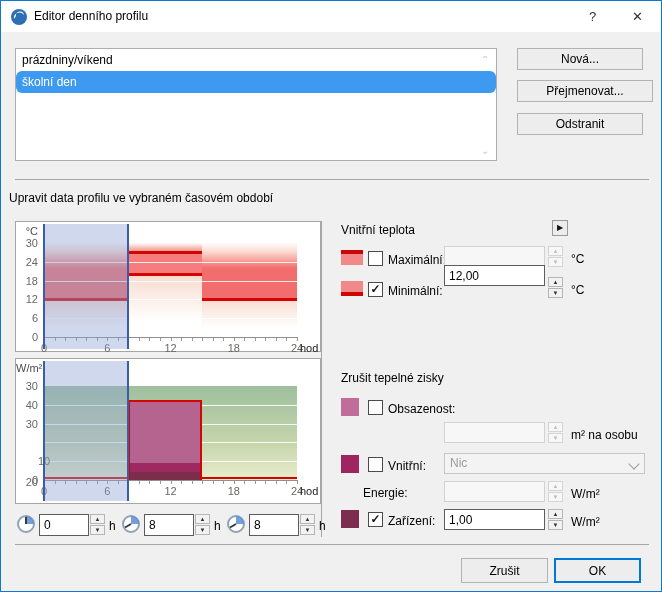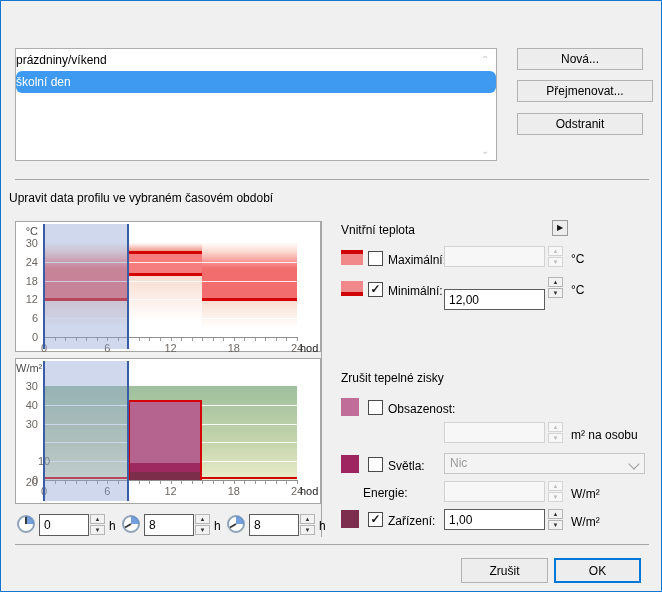--- a/index.html
+++ b/index.html
@@ -2,21 +2,21 @@
 <html><head>
 <meta charset="utf-8">
 <style>
   html,body{margin:0;padding:0;background:#cfcfcf;font-family:"Liberation Sans",sans-serif;}
   .window{position:relative;width:662px;height:592px;background:#f0f0f0;border:1px solid #1177d1;box-sizing:border-box;overflow:hidden;}
   .abs{position:absolute;}
   .titlebar{position:absolute;left:0;top:0;width:100%;height:31px;background:#ffffff;}
   .title-text{position:absolute;left:33px;top:8px;font-size:12px;color:#000;}
   .tb-btn{position:absolute;top:0;width:45px;height:31px;text-align:center;line-height:31px;font-size:13px;color:#333;cursor:default;}
   .listbox{position:absolute;left:14px;top:47px;width:482px;height:113px;background:#fff;border:1px solid #aeaeae;box-sizing:border-box;overflow:hidden;}
-  .list-item{height:22px;line-height:22px;font-size:12px;color:#000;}
+  .list-item{height:22px;line-height:22px;padding-left:6px;font-size:12px;color:#000;}
   .list-item.sel{background:#3d9af0;color:#fff;border-radius:6px;}
   .scroll-chev{position:absolute;right:5px;width:10px;height:10px;color:#c7c7c7;font-size:10px;line-height:10px;}
   .btn{position:absolute;background:#ededed;border:1px solid #b2b2b2;box-sizing:border-box;font-family:"Liberation Sans",sans-serif;font-size:12px;color:#000;text-align:center;}
   .sep{position:absolute;height:1px;background:#a6a6a6;}
   .label{position:absolute;font-size:12px;color:#000;white-space:nowrap;}
   .chart-box{position:absolute;left:14px;background:#fff;border:1px solid #a6a6a6;box-sizing:border-box;}
   .checkbox{position:absolute;width:13px;height:13px;background:#fff;border:1px solid #4b4b4b;font-size:12px;line-height:12px;text-align:center;color:#111;}
   .checkbox.on::after{content:"✓";font-weight:bold;}
   .tinput{position:absolute;box-sizing:border-box;height:21px;font-family:"Liberation Sans",sans-serif;font-size:12px;padding:0 4px;background:#fff;border:1px solid #5c5c5c;}
   .tinput.dis{background:#f7f7f7;border:1px solid #d2d2d2;color:#8a8a8a;}
@@ -27,20 +27,29 @@
   .dropdown{position:absolute;box-sizing:border-box;height:21px;background:#f3f3f3;border:1px solid #c6c6c6;font-size:12px;color:#9b9b9b;line-height:19px;padding-left:5px;}
   .dd-chev{position:absolute;right:6px;top:6px;width:7px;height:7px;border-left:1px solid #9b9b9b;border-bottom:1px solid #9b9b9b;transform:rotate(-45deg);}
   .flyout{position:absolute;width:16px;height:16px;background:#ececec;border:1px solid #9a9a9a;box-sizing:border-box;font-size:8px;line-height:14px;text-align:center;color:#111;}
   .unit{position:absolute;font-size:12px;color:#000;white-space:nowrap;}
 </style>
 </head>
 <body>
 
 <div class="window">
 
+  <div class="titlebar">
+    <svg class="abs" style="left:9px;top:7px" width="18" height="18" viewBox="0 0 18 18">
+      <circle cx="9" cy="9" r="8" fill="#2e6eb5"></circle>
+      <path d="M4,11 A5.5,5.5 0 0 1 14,7 A4,4 0 0 0 6,8 Z" fill="#ffffff" opacity="0.92"></path>
+    </svg>
+    <span class="title-text">Editor denního profilu</span>
+    <span class="tb-btn" style="right:46px">?</span>
+    <span class="tb-btn" style="right:1px">✕</span>
+  </div>
 
   <div class="listbox">
     <div id="list-items">
         <div class="list-item">prázdniny/víkend</div>
         <div class="list-item sel">školní den</div>
       </div>
     <span class="scroll-chev" style="top:6px">⌃</span>
     <span class="scroll-chev" style="bottom:4px">⌄</span>
   </div>
 
@@ -175,42 +184,42 @@
   <input class="tinput dis" style="left: 443px; top: 245px; width: 101px;" value="">
   <div class="spin dis" style="left:547px;top:245px">
       <span>▲</span>
       <span>▼</span>
     </div>
   <div class="unit" style="left:570px;top:251px">°C</div>
 
   <div class="swatch" style="left:340px;top:280px;width:22px;height:15px;background:linear-gradient(to top,#cf0406 0 4px,#f1898b 4px)"></div>
   <div class="checkbox on" style="left:367px;top:281px"></div>
   <div class="label" style="left:387px;top:283px">Minimální:</div>
-  <input class="tinput" style="left: 443px; top: 288px; width: 101px;" value="12,00">
+  <input class="tinput" style="left: 443px; top: 264px; width: 101px;" value="12,00">
   <div class="spin" style="left:547px;top:276px">
       <span>▲</span>
       <span>▼</span>
     </div>
   <div class="unit" style="left:570px;top:282px">°C</div>
 
   <div class="label" style="left:340px;top:370px">Zrušit tepelné zisky</div>
 
   <div class="swatch" style="left:340px;top:397px;width:18px;height:18px;background:#c16d9a"></div>
   <div class="checkbox" style="left:367px;top:399px"></div>
   <div class="label" style="left:387px;top:401px">Obsazenost:</div>
   <input class="tinput dis" style="left: 443px; top: 421px; width: 101px;" value="">
   <div class="spin dis" style="left:547px;top:421px">
       <span>▲</span>
       <span>▼</span>
     </div>
   <div class="unit" style="left:570px;top:427px">m² na osobu</div>
 
   <div class="swatch" style="left:340px;top:454px;width:18px;height:18px;background:#9e255f"></div>
   <div class="checkbox" style="left:367px;top:456px"></div>
-  <div class="label" style="left:387px;top:458px">Světla:</div>
+  <div class="label" style="left:387px;top:458px">Vnitřní:</div>
   <div class="dropdown" style="left:443px;top:452px;width:201px">
     <span>Nic</span>
     <span class="dd-chev"></span>
   </div>
 
   <div class="label" style="left:362px;top:485px">Energie:</div>
   <input class="tinput dis" style="left: 443px; top: 480px; width: 101px;" value="">
   <div class="spin dis" style="left:547px;top:480px">
       <span>▲</span>
       <span>▼</span>

